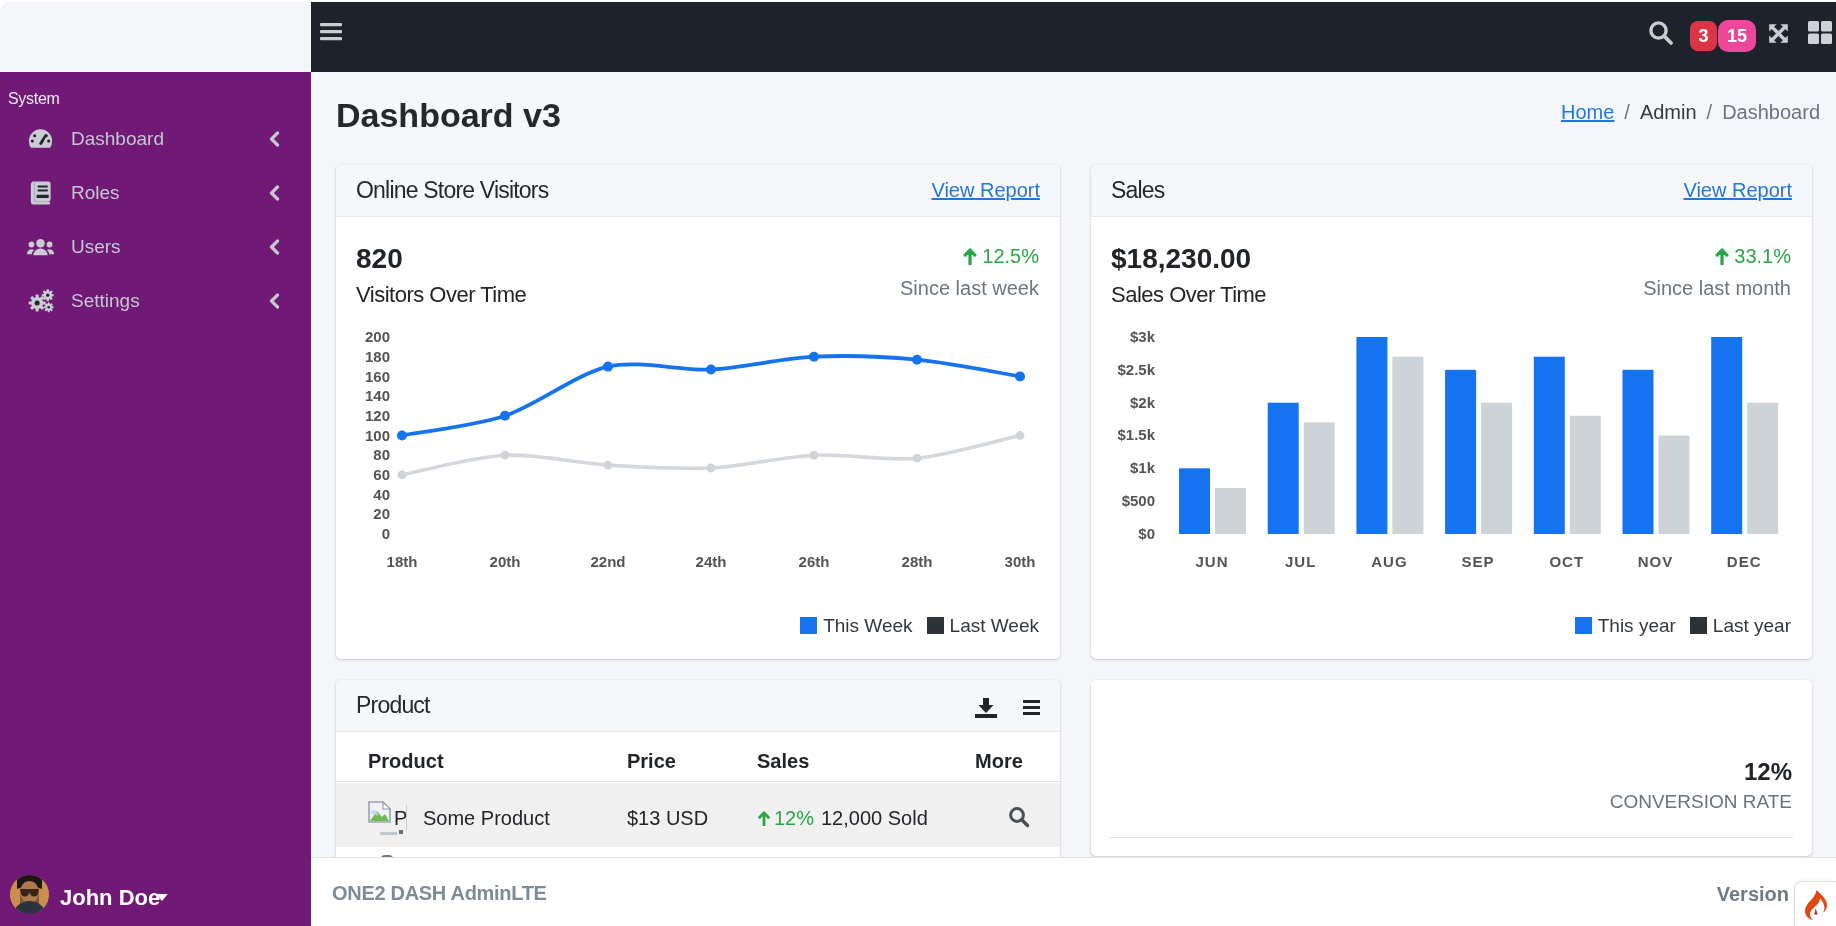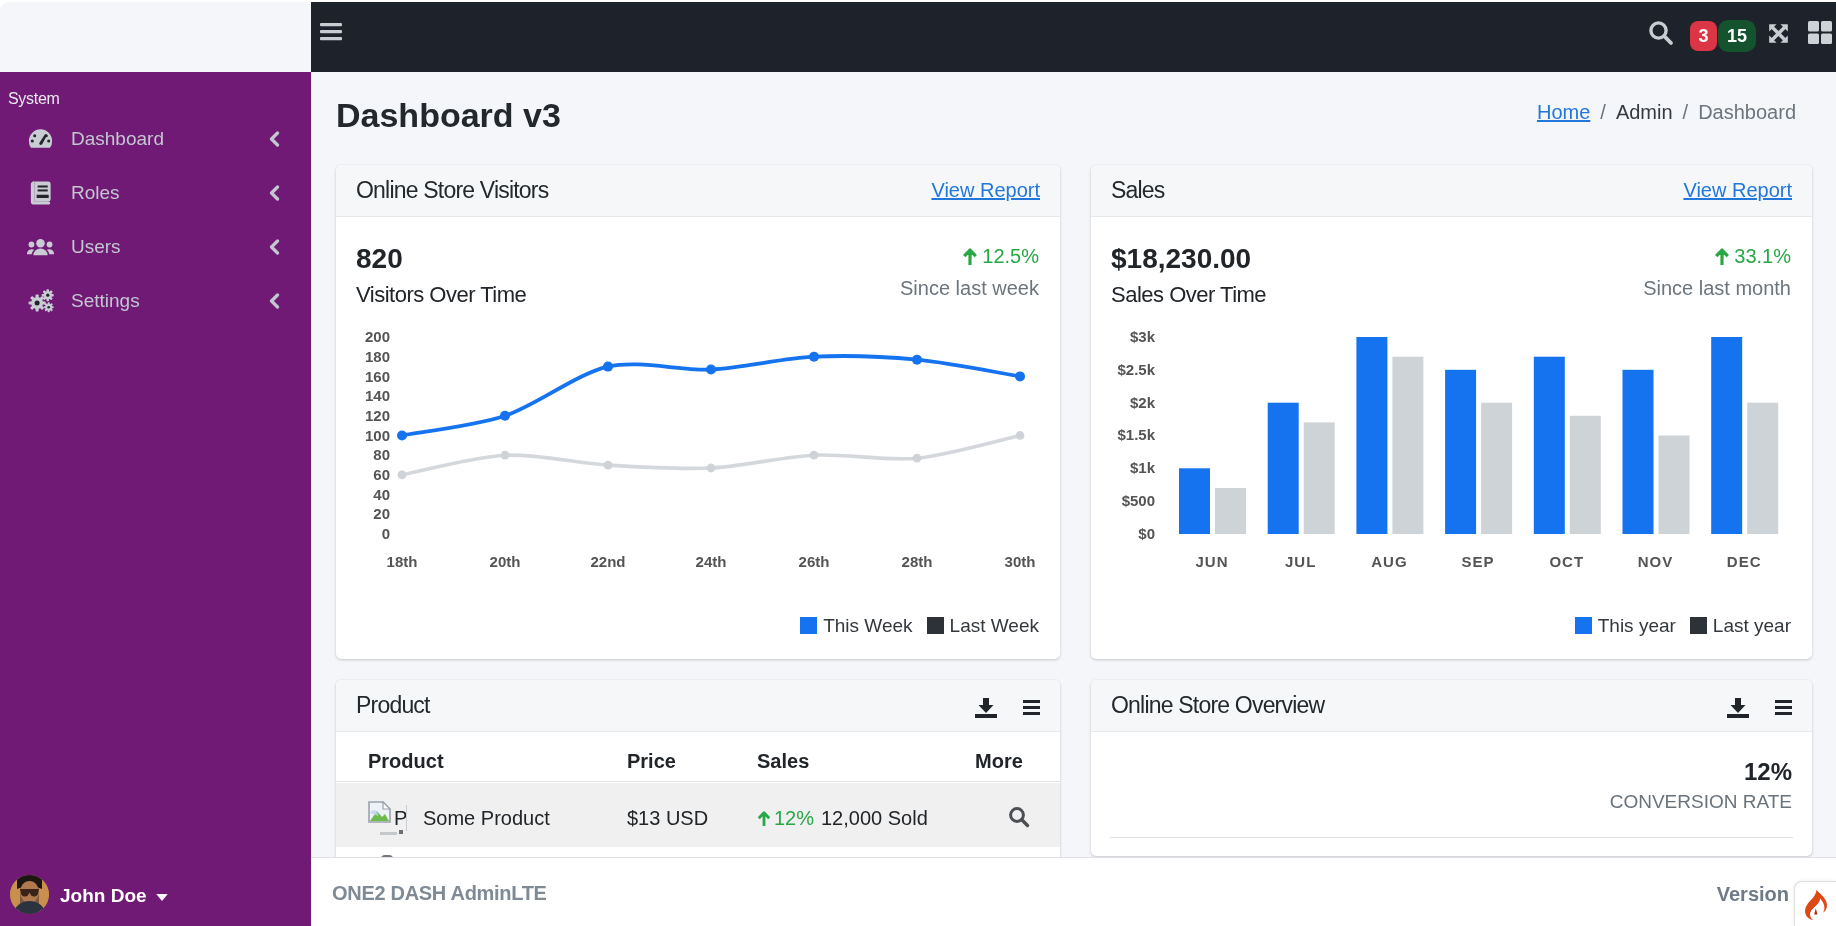--- a/index.html
+++ b/index.html
@@ -21,21 +21,21 @@
   .nav-item .nticon { position:absolute; left:27px; top:50%; transform:translateY(-50%); width:27px; height:24px; }
   .nav-item .ntext { position:absolute; left:71px; top:50%; transform:translateY(-50%);
     font-size:19px; color:#c2c7d0; }
   .nav-item .chev { position:absolute; left:268px; top:50%; transform:translateY(-50%); width:12px; height:16px; }
 
   .user-panel { position:absolute; left:0; bottom:2px; width:311px; height:52px; }
 
   
   .content { position:absolute; left:311px; top:70px; right:0; bottom:0; background:#f4f6f9; }
   h1.pagetitle { position:absolute; left:336px; top:94px; font-size:34px; font-weight:700; color:#23282d; }
-  .breadcrumb { position:absolute; right:40px; top:101px; font-size:20px; color:#6c757d; }
+  .breadcrumb { position:absolute; right:16px; top:101px; font-size:20px; color:#6c757d; }
   .breadcrumb a { color:#2277dd; text-decoration:underline; }
   .breadcrumb .sep { color:#6c757d; padding:0 10px; }
   .breadcrumb .active-prev { color:#343a40; }
 
   .card { position:absolute; background:#fff; border-radius:5px;
     box-shadow:0 0 1px rgba(0,0,0,.12), 0 1px 3px rgba(0,0,0,.18); }
   .card-header { position:absolute; left:0; top:0; right:0; height:52px; background:#f6f7f8;
     border-bottom:1px solid #e6e9ec; border-radius:5px 5px 0 0; }
   .card-title { position:absolute; left:20px; top:12px; font-size:23px; letter-spacing:-0.8px; color:#23282d; }
   .view-report { position:absolute; right:20px; top:14px; font-size:20px; color:#2277dd; text-decoration:underline; }
@@ -78,21 +78,21 @@
           <rect x="0" y="14" width="22" height="3.2" rx="1"></rect>
         </g>
     </svg>
 
     <svg class="abs" style="left:1337px;top:18px" width="26" height="26" viewBox="0 0 26 26">
       <circle cx="10.5" cy="10.5" r="7.6" fill="none" stroke="#c9ccd1" stroke-width="3.4"></circle>
       <line x1="16.2" y1="16.2" x2="23" y2="23" stroke="#c9ccd1" stroke-width="3.8" stroke-linecap="round"></line>
     </svg>
 
     <div class="abs" style="left:1379px;top:19px;width:27px;height:30px;background:#dc3545;border-radius:8px;color:#fff;font-weight:700;font-size:18px;text-align:center;line-height:30px;">3</div>
-    <div class="abs" style="left:1407px;top:18px;width:38px;height:32px;background:#14532d;border-radius:10px;color:#fff;font-weight:700;font-size:18px;text-align:center;line-height:32px;">15</div>
+    <div class="abs" style="left:1407px;top:18px;width:38px;height:32px;background:#ec4899;border-radius:10px;color:#fff;font-weight:700;font-size:18px;text-align:center;line-height:32px;">15</div>
 
     <svg class="abs" style="left:1456px;top:20px" width="23" height="23" viewBox="0 0 23 23">
       <g stroke="#c9ccd1" stroke-width="3.4" fill="none">
         <line x1="5.5" y1="5.5" x2="17.5" y2="17.5"></line>
           <line x1="17.5" y1="5.5" x2="5.5" y2="17.5"></line>
       </g>
       <g fill="#c9ccd1" stroke="none">
         <path d="M2.2,2.2 L9.6,2.2 L2.2,9.6 Z"></path>
           <path d="M20.8,2.2 L20.8,9.6 L13.4,2.2 Z"></path>
         <path d="M2.2,20.8 L2.2,13.4 L9.6,20.8 Z"></path>
@@ -210,21 +210,21 @@
         <g clip-path="url(#avc)">
           <rect width="39" height="39" fill="#7a5a3a"></rect>
           <rect x="0" y="0" width="10" height="39" fill="#c98f4e"></rect>
           <rect x="29" y="0" width="10" height="39" fill="#c98f4e"></rect>
           <path d="M7,4 Q19.5,-4 32,4 L32,14 Q19.5,8 7,14 Z" fill="#1d1712"></path>
           <ellipse cx="19.5" cy="17" rx="9.5" ry="11" fill="#b07a4e"></ellipse>
           <path d="M10,14 h19 l-1,5 a4,3.4 0 0 1 -6.8,1.4 L19.5,17.5 l-1.7,2.9 A4,3.4 0 0 1 11,19 Z" fill="#3a2318"></path>
           <path d="M4,39 a15.5,13 0 0 1 31,0 Z" fill="#2b3240"></path>
         </g>
       </svg>
-      <div class="abs" style="left:60px;top:13px;font-size:19px;font-weight:700;color:#fff;">John Doe</div>
+      <div class="abs" style="left:60px;top:13px;font-size:22px;font-weight:700;color:#fff;">John Doe</div>
       <svg class="abs" style="left:156px;top:22px" width="12" height="8" viewBox="0 0 13 9">
           <path d="M0,0 L13,0 L6.5,8 Z" fill="#fff"></path>
         </svg>
     </div>
   </div>
 
   <div class="content">
     <h1 class="pagetitle" style="left:25px;top:24px;position:absolute;">Dashboard v3</h1>
     <div class="breadcrumb" style="top:29px;"><a>Home</a><span class="sep">/</span><span class="active-prev">Admin</span><span class="sep">/</span><span>Dashboard</span></div>
 
@@ -386,38 +386,20 @@
             <line x1="13.8" y1="13.8" x2="19.5" y2="19.5" stroke="#4a4f54" stroke-width="3.4" stroke-linecap="round"></line>
           </svg>
         </div>
 
       </div>
     </div>
 
     <div class="abs" style="left:70px;top:783px;width:12px;height:4px;background:#74787e;border-radius:4px 4px 0 0;"></div>
 
     <div class="card" style="left:780px;top:608px;width:721px;height:176px;">
-      <div class="card-header">
-        <div class="card-title">Online Store Overview</div>
-        <svg class="abs" style="right:63px;top:18px" width="22" height="20" viewBox="0 0 22 20">
-          <g fill="#212529">
-              <rect x="8" y="0" width="6" height="7"></rect>
-              <path d="M3.5,7 h15 l-7.5,8 Z"></path>
-              <path d="M0,16 h22 v4 h-22 Z"></path>
-              <rect x="14" y="13" width="7" height="3" fill="#fff"></rect>
-            </g>
-        </svg>
-        <svg class="abs" style="right:20px;top:20px" width="17" height="15" viewBox="0 0 17 15">
-          <g fill="#212529">
-              <rect y="0" width="17" height="3"></rect>
-              <rect y="6" width="17" height="3"></rect>
-              <rect y="12" width="17" height="3"></rect>
-            </g>
-        </svg>
-      </div>
       <div class="abs" style="right:20px;top:78px;font-size:24px;font-weight:700;color:#212529;">12%</div>
       <div class="abs" style="right:20px;top:111px;font-size:19px;color:#6a737b;">CONVERSION RATE</div>
       <div class="abs" style="left:19px;right:19px;top:157px;height:1px;background:#dee2e6;"></div>
     </div>
   </div>
 
   <div class="main-footer">
     <div class="left">ONE2 DASH AdminLTE</div>
     <div class="right">Version</div>
   </div>

